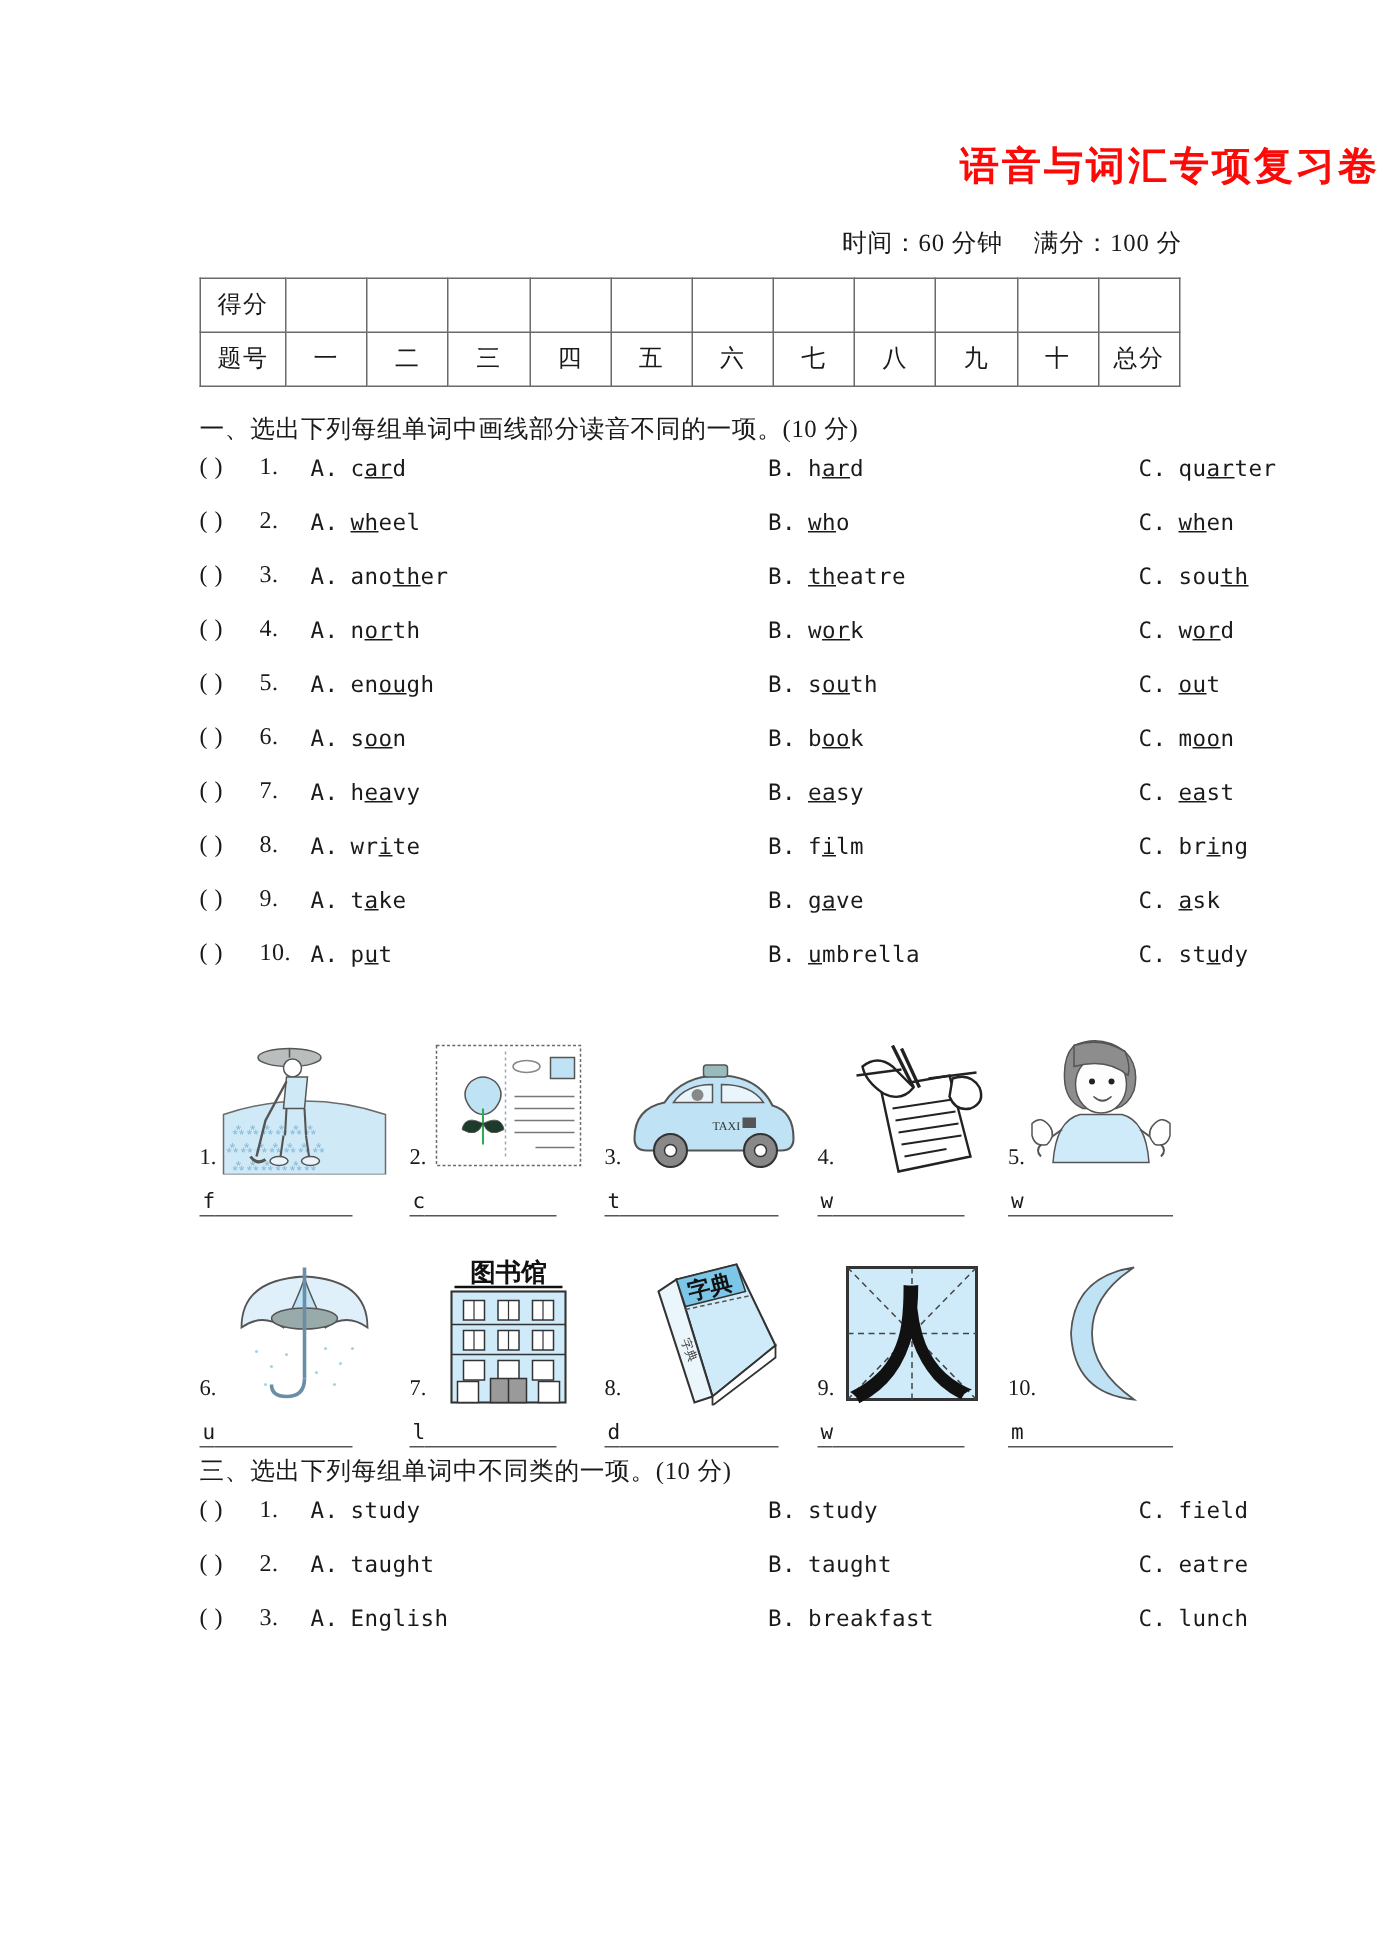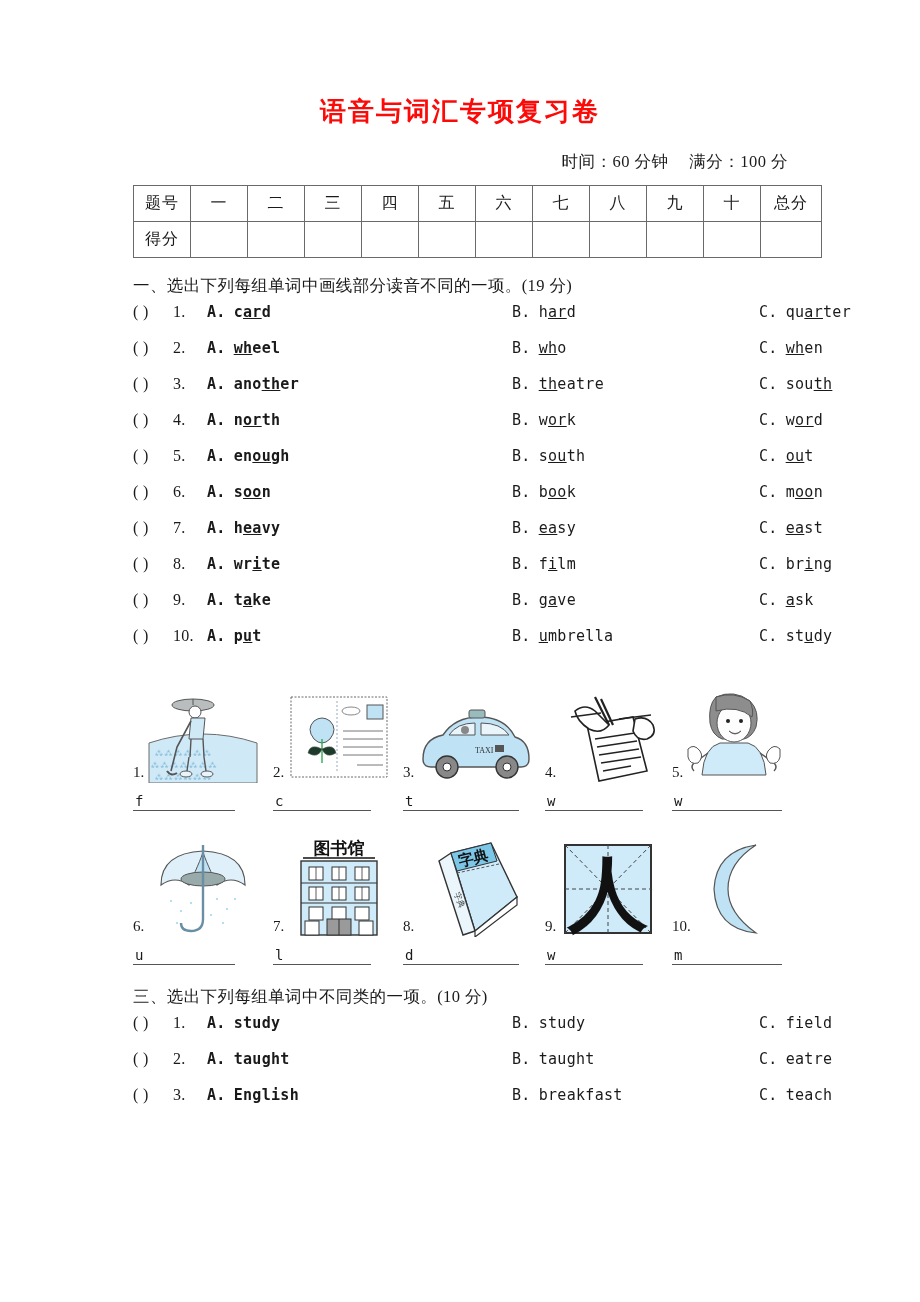--- a/index.html
+++ b/index.html
@@ -8,21 +8,21 @@
     background:#ffffff;
     font-family:"Liberation Serif","DejaVu Serif",serif;
     color:#1a1a1a;
     position:relative;
     overflow:hidden;
   }
   .page{position:relative;width:920px;height:1302px;box-sizing:border-box;}
 
   
   .title{
-    text-align:center;
+    text-align:right;
     color:#fb0a08;
     font-weight:bold;
     font-size:26px;
     letter-spacing:2px;
     padding-top:96px;
     line-height:1.2;
     font-family:"DejaVu Sans","Liberation Sans",sans-serif;
   }
   .meta{
     text-align:right;
@@ -69,21 +69,21 @@
     font-size:16px;
     letter-spacing:.3px;
   }
   .paren{width:40px;flex:none;font-family:"Liberation Serif",serif;}
   .qnum{width:34px;flex:none;text-align:left;}
   .opt{
     font-family:"DejaVu Sans Mono","Liberation Mono",monospace;
     font-size:15px;
     white-space:nowrap;
   }
-  .optA{width:305px;flex:none;font-weight:bold;}
+  .optA{width:305px;flex:none;}
   .optB{width:247px;flex:none;}
   .optC{flex:none;}
   .optlet{margin-right:8px;}
   u.ul{text-decoration:underline;text-underline-offset:1px;}
 
   
   .picrow{
     margin:10px 0 0 133px;
     display:flex;
     align-items:flex-end;
@@ -134,52 +134,52 @@
 
   <div class="meta">
     <span>时间：60 分钟</span>
     <span>满分：100 分</span>
   </div>
 
   <div class="score-wrap">
     <table class="score">
       <tbody>
           <tr>
+        <td class="hdr">得分</td>
+        <td></td>
+        <td></td>
+        <td></td>
+        <td></td>
+        <td></td>
+        <td></td>
+        <td></td>
+        <td></td>
+        <td></td>
+        <td></td>
+        <td></td>
+      </tr>
+      <tr>
         <td class="hdr">题号</td>
         <td class="num">一</td>
         <td class="num">二</td>
         <td class="num">三</td>
         <td class="num">四</td>
         <td class="num">五</td>
         <td class="num">六</td>
         <td class="num">七</td>
         <td class="num">八</td>
         <td class="num">九</td>
         <td class="num">十</td>
         <td class="tot">总分</td>
       </tr>
-      <tr>
-        <td class="hdr">得分</td>
-        <td></td>
-        <td></td>
-        <td></td>
-        <td></td>
-        <td></td>
-        <td></td>
-        <td></td>
-        <td></td>
-        <td></td>
-        <td></td>
-        <td></td>
-      </tr>
     </tbody>
       </table>
   </div>
 
-  <div class="sec-head">一、选出下列每组单词中画线部分读音不同的一项。(19 分)</div>
+  <div class="sec-head">一、选出下列每组单词中画线部分读音不同的一项。(10 分)</div>
   <div class="qlist" id="s1">
       <div class="qrow">
         <span class="paren">(    )</span>
         <span class="qnum">1.</span>
         <span class="opt optA"><span class="optlet">A.</span><span>c<u class="ul">ar</u>d</span></span>
         <span class="opt optB"><span class="optlet">B.</span><span>h<u class="ul">ar</u>d</span></span>
         <span class="opt optC"><span class="optlet">C.</span><span>qu<u class="ul">ar</u>ter</span></span>
       </div>
       <div class="qrow">
         <span class="paren">(    )</span>
@@ -467,38 +467,38 @@
       <span class="ltr">d</span><span class="line" style="width:106px;"></span>
     </div>
     <div class="blank" style="width:127px;">
       <span class="ltr">w</span><span class="line" style="width:88px;"></span>
     </div>
     <div class="blank" style="width:120px;">
       <span class="ltr">m</span><span class="line" style="width:100px;"></span>
     </div>
   </div>
 
-  <div class="sec-head" style="margin-top:20px;">三、选出下列每组单词中不同类的一项。(10 分)</div>
+  <div class="sec-head" style="margin-top:4px;">三、选出下列每组单词中不同类的一项。(10 分)</div>
   <div class="qlist" id="s3">
       <div class="qrow">
         <span class="paren">(    )</span>
         <span class="qnum">1.</span>
         <span class="opt optA"><span class="optlet">A.</span><span>study</span></span>
         <span class="opt optB"><span class="optlet">B.</span><span>study</span></span>
         <span class="opt optC"><span class="optlet">C.</span><span>field</span></span>
       </div>
       <div class="qrow">
         <span class="paren">(    )</span>
         <span class="qnum">2.</span>
         <span class="opt optA"><span class="optlet">A.</span><span>taught</span></span>
         <span class="opt optB"><span class="optlet">B.</span><span>taught</span></span>
         <span class="opt optC"><span class="optlet">C.</span><span>eatre</span></span>
       </div>
       <div class="qrow">
         <span class="paren">(    )</span>
         <span class="qnum">3.</span>
         <span class="opt optA"><span class="optlet">A.</span><span>English</span></span>
         <span class="opt optB"><span class="optlet">B.</span><span>breakfast</span></span>
-        <span class="opt optC"><span class="optlet">C.</span><span>teach</span></span>
+        <span class="opt optC"><span class="optlet">C.</span><span>lunch</span></span>
       </div>
     </div>
 
 </div>
 
 </body></html>

